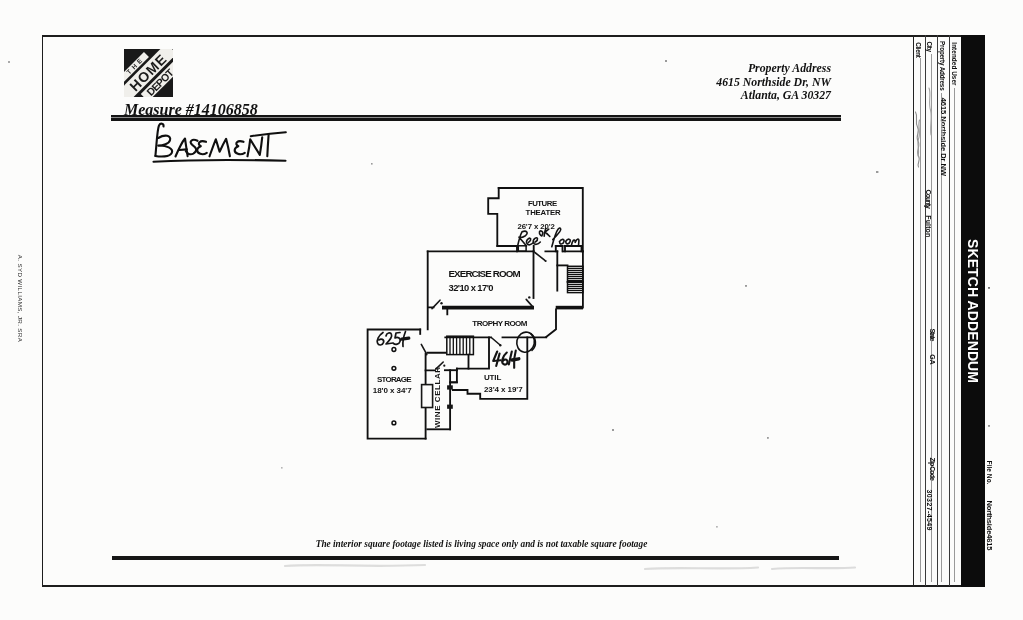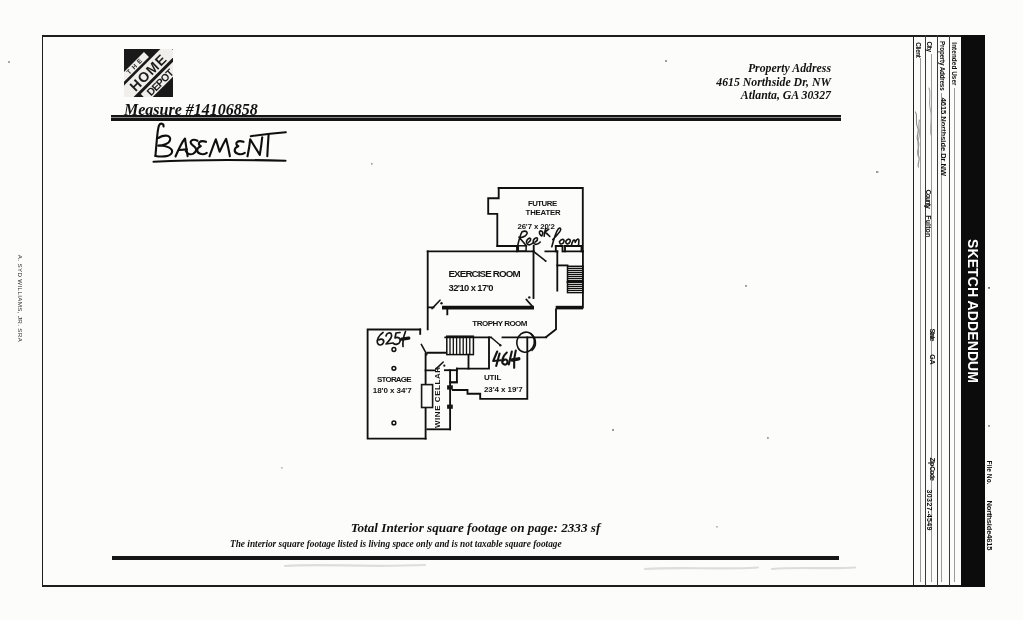--- a/index.html
+++ b/index.html
@@ -30,22 +30,21 @@
       <text x="0" y="5.4" font-size="14" text-anchor="middle" textLength="45">HOME</text>
       <text x="2" y="19.6" font-size="10.5" text-anchor="middle" textLength="33">DEPOT</text>
     </g>
   </g>
 </svg>
 
 <div class="abs ser" style="left:124px;top:101px;font-size:16px;font-style:italic;font-weight:bold;color:#111">Measure #14106858</div>
 <div class="abs ser" style="left:531px;top:62px;width:300px;text-align:right;font-size:11.8px;font-style:italic;font-weight:bold;color:#111;line-height:13.7px">Property Address<br>4615 Northside Dr, NW<br>Atlanta, GA 30327</div>
 <div class="abs" style="left:111px;top:115.4px;width:730px;height:5.8px;background:linear-gradient(#141414 0 38%,#8a8a8a 38% 58%,#141414 58% 100%)"></div>
 
-<div class="abs ser" style="left:230px;top:520px;width:491px;text-align:center;font-size:13.2px;font-style:italic;font-weight:bold;color:#111">Total Interior square footage on page: 2333 sf</div>
-<div class="abs ser" style="left:230px;top:538.5px;width:491px;text-align:left;font-size:9.3px;font-style:italic;font-weight:bold;color:#111">The interior square footage listed is living space only and is not taxable square footage</div>
+<div class="abs ser" style="left:236px;top:538.5px;width:491px;text-align:center;font-size:9.3px;font-style:italic;font-weight:bold;color:#111">The interior square footage listed is living space only and is not taxable square footage</div>
 <div class="abs" style="left:111.5px;top:555.8px;width:727px;height:4.6px;background:linear-gradient(#161616 0 40%,#9a9a9a 40% 56%,#161616 56% 100%)"></div>
 
 <div class="cline" style="left:912.5px;top:35px;height:551px;width:1.8px;background:#222"></div>
 <div class="cline" style="left:924.5px;top:35px;height:551px"></div>
 <div class="cline" style="left:936.5px;top:35px;height:551px"></div>
 <div class="cline" style="left:949px;top:35px;height:551px"></div>
 <div class="cline" style="left:919.5px;top:58px;height:524px;width:0.8px;background:#999"></div>
 <div class="cline" style="left:930.6px;top:54px;height:528px;width:0.8px;background:#999"></div>
 <div class="cline" style="left:940.9px;top:93px;height:489px;width:0.8px;background:#999"></div>
 <div class="cline" style="left:953.8px;top:88px;height:494px;width:0.8px;background:#999"></div>

